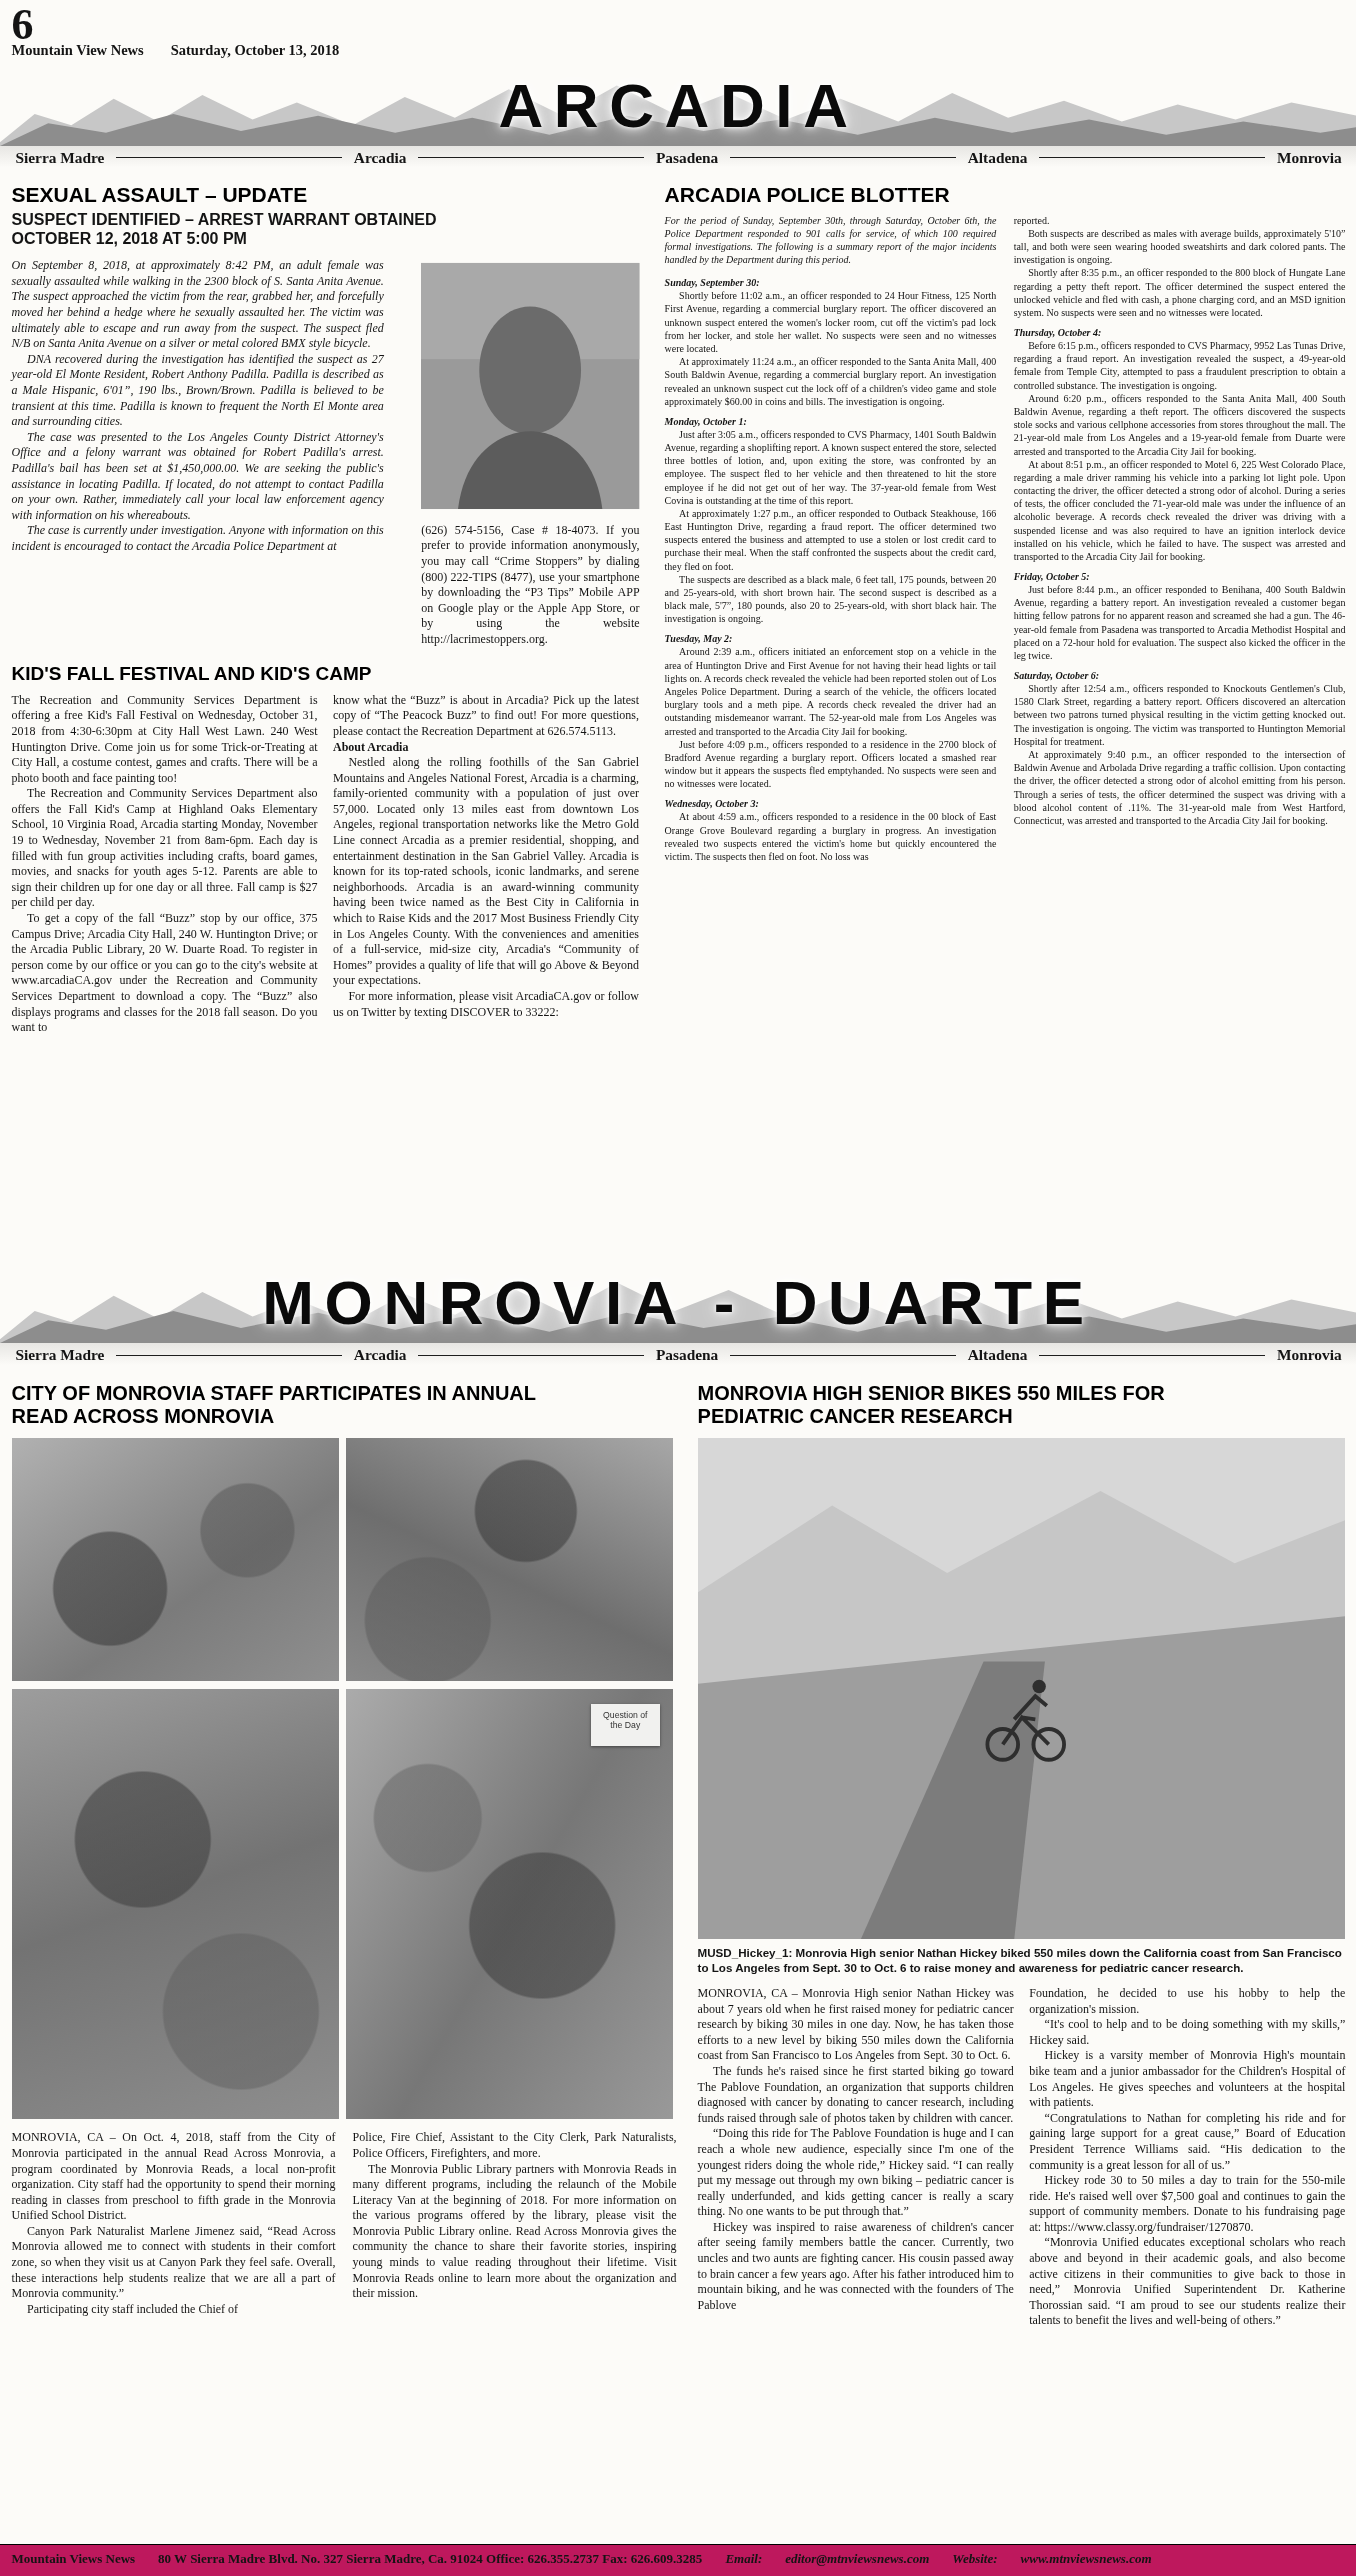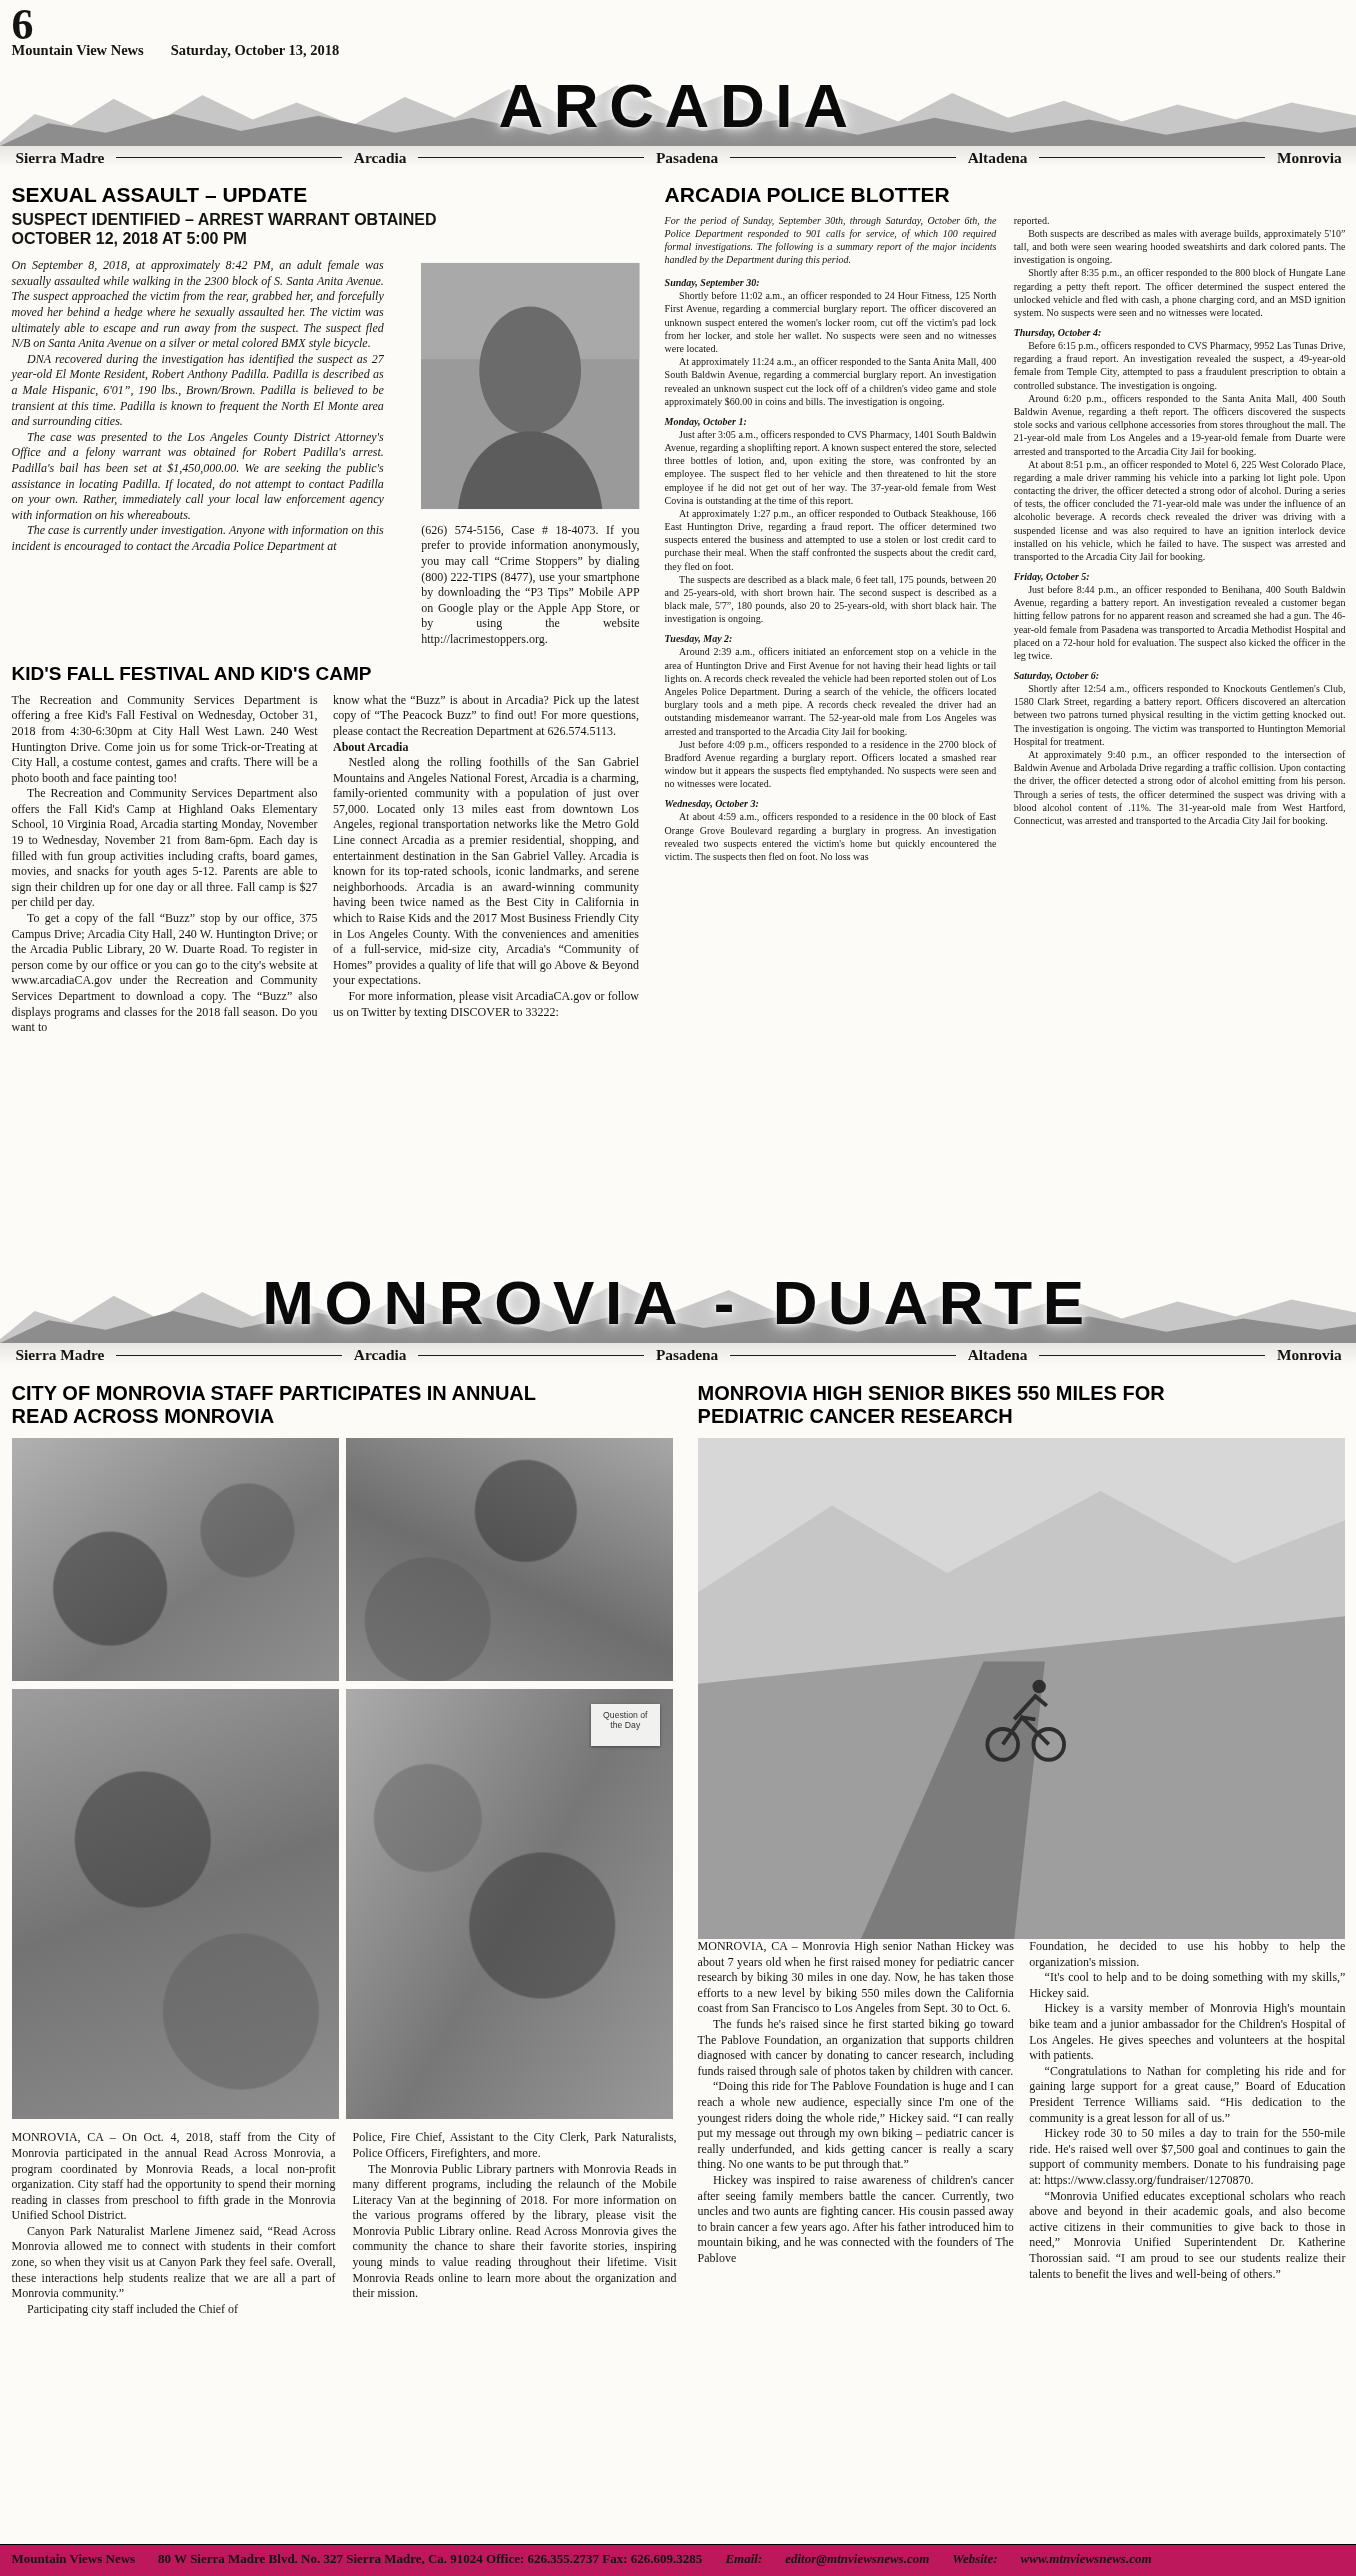--- a/index.html
+++ b/index.html
@@ -283,20 +283,21 @@
             <path d="M0,520 L0,255 L676,185 L676,520 Z" fill="#9e9e9e"></path>
             <path d="M170,520 L298,232 L362,232 L330,520 Z" fill="#7c7c7c"></path>
             <g stroke="#2e2e2e" stroke-width="4" fill="none">
               <circle cx="318" cy="318" r="16"></circle>
               <circle cx="366" cy="318" r="16"></circle>
               <path d="M318,318 L338,290 L366,318 M338,290 L352,292 M330,292 L352,268 L364,278"></path>
             </g>
             <circle cx="356" cy="258" r="7" fill="#2e2e2e"></circle>
           </svg>
         </div>
+        <div class="caption">MUSD_Hickey_1: Monrovia High senior Nathan Hickey biked 550 miles down the California coast from San Francisco to Los Angeles from Sept. 30 to Oct. 6 to raise money and awareness for pediatric cancer research.</div>
         <div class="bike-cols">
           <div class="bcol">
 
           <p>MONROVIA, CA – Monrovia High senior Nathan Hickey was about 7 years old when he first raised money for pediatric cancer research by biking 30 miles in one day. Now, he has taken those efforts to a new level by biking 550 miles down the California coast from San Francisco to Los Angeles from Sept. 30 to Oct. 6.</p>
               <p>The funds he's raised since he first started biking go toward The Pablove Foundation, an organization that supports children diagnosed with cancer by donating to cancer research, including funds raised through sale of photos taken by children with cancer.</p>
               <p>“Doing this ride for The Pablove Foundation is huge and I can reach a whole new audience, especially since I'm one of the youngest riders doing the whole ride,” Hickey said. “I can really put my message out through my own biking – pediatric cancer is really underfunded, and kids getting cancer is really a scary thing. No one wants to be put through that.”</p>
               <p>Hickey was inspired to raise awareness of children's cancer after seeing family members battle the cancer. Currently, two uncles and two aunts are fighting cancer. His cousin passed away to brain cancer a few years ago. After his father introduced him to mountain biking, and he was connected with the founders of The Pablove</p>
             </div>
           <div class="bcol">
 

